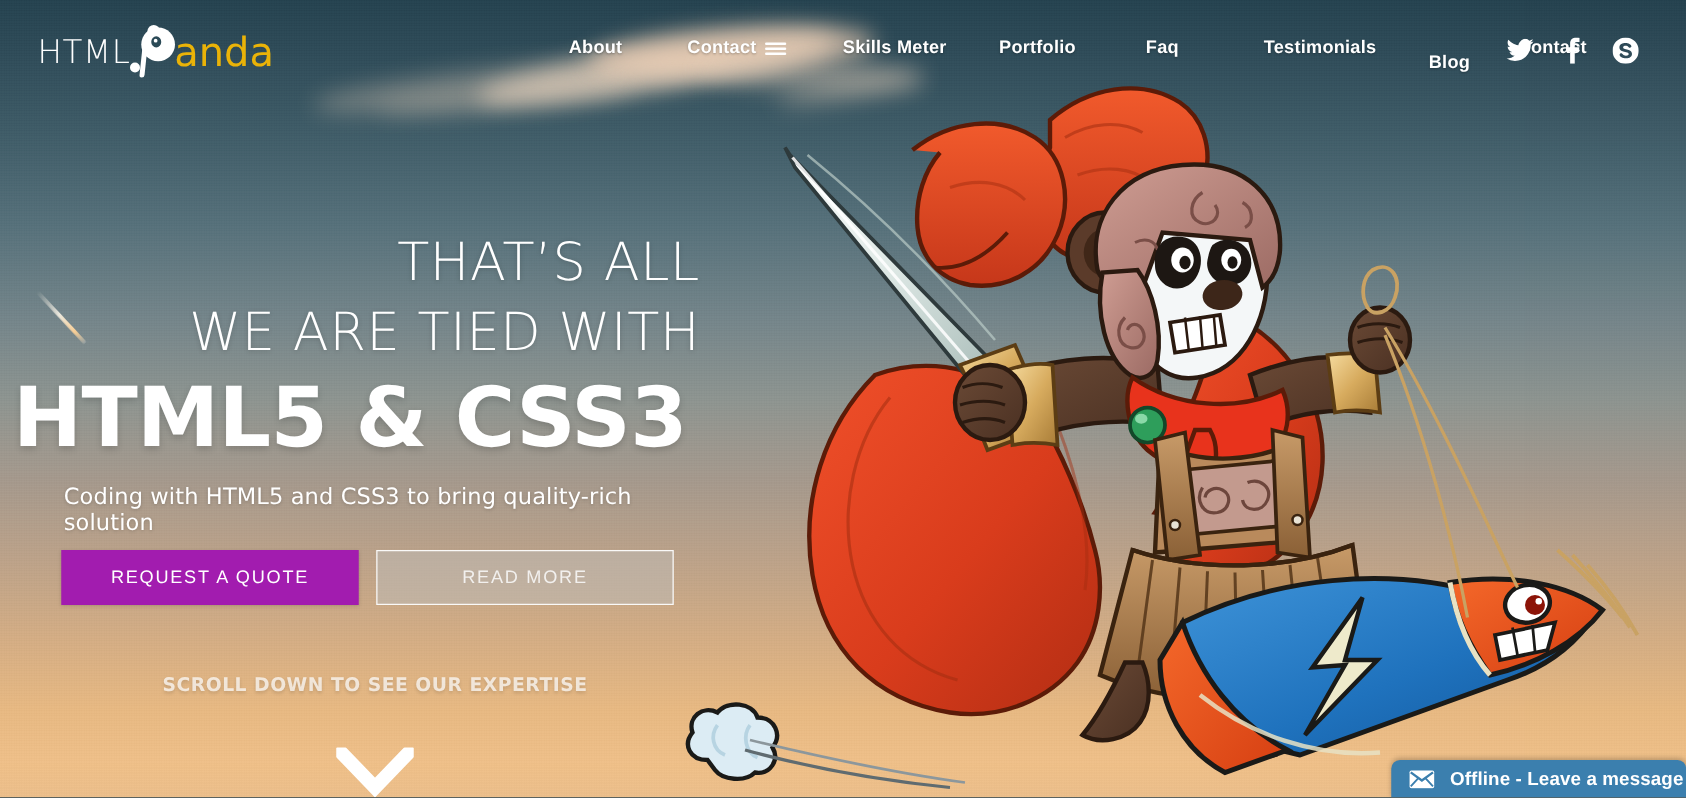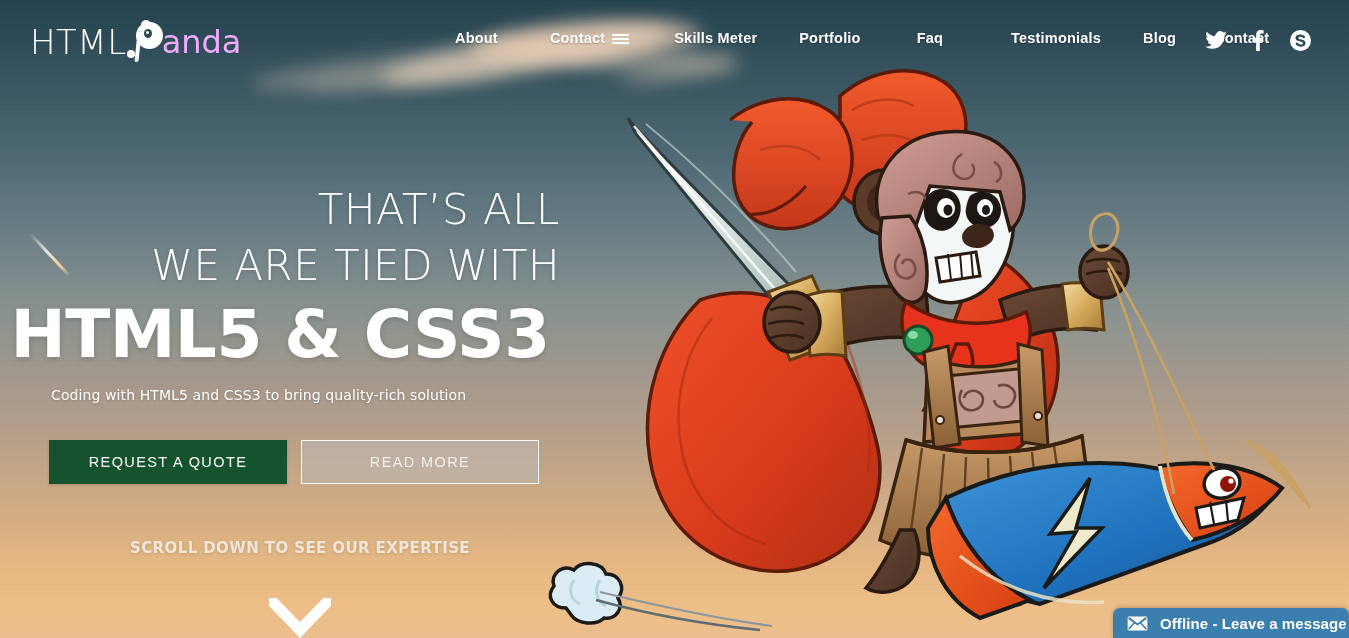--- a/index.html
+++ b/index.html
@@ -83,21 +83,21 @@
 
   .logo {
     position:absolute; left:30px; top:20px;
     height:44px;
     display:flex; align-items:center;
     cursor:pointer;
     user-select:none;
   }
   .logo-html {
     font-family:"DejaVu Sans", sans-serif;
-    font-size:34px;
+    font-size:26px;
     font-weight:300;
     letter-spacing:.5px;
     color:#ffffff;
     line-height:1;
   }
   .logo-mark {
     position:relative;
     width:34px; height:40px;
     margin-left:2px;
   }
@@ -137,21 +137,21 @@
   .logo-mark .dot {
     position:absolute; left:-2px; top:28px;
     width:8px; height:8px;
     border-radius:50%;
     background:#ffffff;
   }
   .logo-anda {
     font-family:"DejaVu Sans", sans-serif;
     font-size:32px;
     font-weight:400;
-    color:#f0abfc;
+    color:#eab308;
     line-height:1;
     margin-left:-1px;
     font-style:normal;
   }
 
   
   .nav {
     position:absolute; left:455px; top:28px;
     display:flex; align-items:flex-start;
     gap:0;
@@ -167,21 +167,21 @@
     padding:2px 0;
     text-shadow:0 1px 2px rgba(0,0,0,.30);
     display:flex; align-items:center; gap:7px;
   }
   .nav-gap-1 { margin-right:52px; }
   .nav-gap-2 { margin-right:45px; }
   .nav-gap-3 { margin-right:42px; }
   .nav-gap-4 { margin-right:56px; }
   .nav-gap-5 { margin-right:44px; }
   .nav-gap-6 { margin-right:42px;margin-left:24px; }
-  .nav-gap-7 { margin-right:38px; }
+  .nav-gap-7 { margin-right:38px;margin-top:12px; }
 
   .burger {
     display:inline-flex; flex-direction:column;
     justify-content:space-between;
     width:17px; height:10px;
     margin-top:1px;
   }
   .burger i {
     display:block; width:100%; height:2px;
     background:#ffffff; border-radius:1px;
@@ -228,21 +228,21 @@
     font-weight:bold;
     line-height:78px;
     color:#ffffff;
     letter-spacing:-.5px;
     text-shadow:0 2px 6px rgba(0,0,0,.16);
   }
   .subhead {
     position:absolute; left:51px; top:387px;
     width:520px;
     font-family:"DejaVu Sans", sans-serif;
-    font-size:14px;
+    font-size:18px;
     font-weight:400;
     color:#ffffff;
     letter-spacing:.1px;
     text-shadow:0 1px 3px rgba(0,0,0,.20);
   }
 
   
   .cta-row {
     position:absolute; left:49px; top:440px;
     display:flex; gap:14px;
@@ -252,21 +252,21 @@
     display:flex; align-items:center; justify-content:center;
     font-family:"Liberation Sans", sans-serif;
     font-size:14.5px;
     font-weight:400;
     letter-spacing:1.4px;
     cursor:pointer;
     user-select:none;
   }
   .btn-primary {
     width:238px;
-    background:#14532d;
+    background:#a21caf;
     color:#ffffff;
     border:none;
     box-shadow:0 1px 3px rgba(0,0,0,.15);
   }
   .btn-secondary {
     width:238px;
     background:rgba(190,186,180,.55);
     color:#f2f0ee;
     border:1.5px solid rgba(255,255,255,.92);
   }

